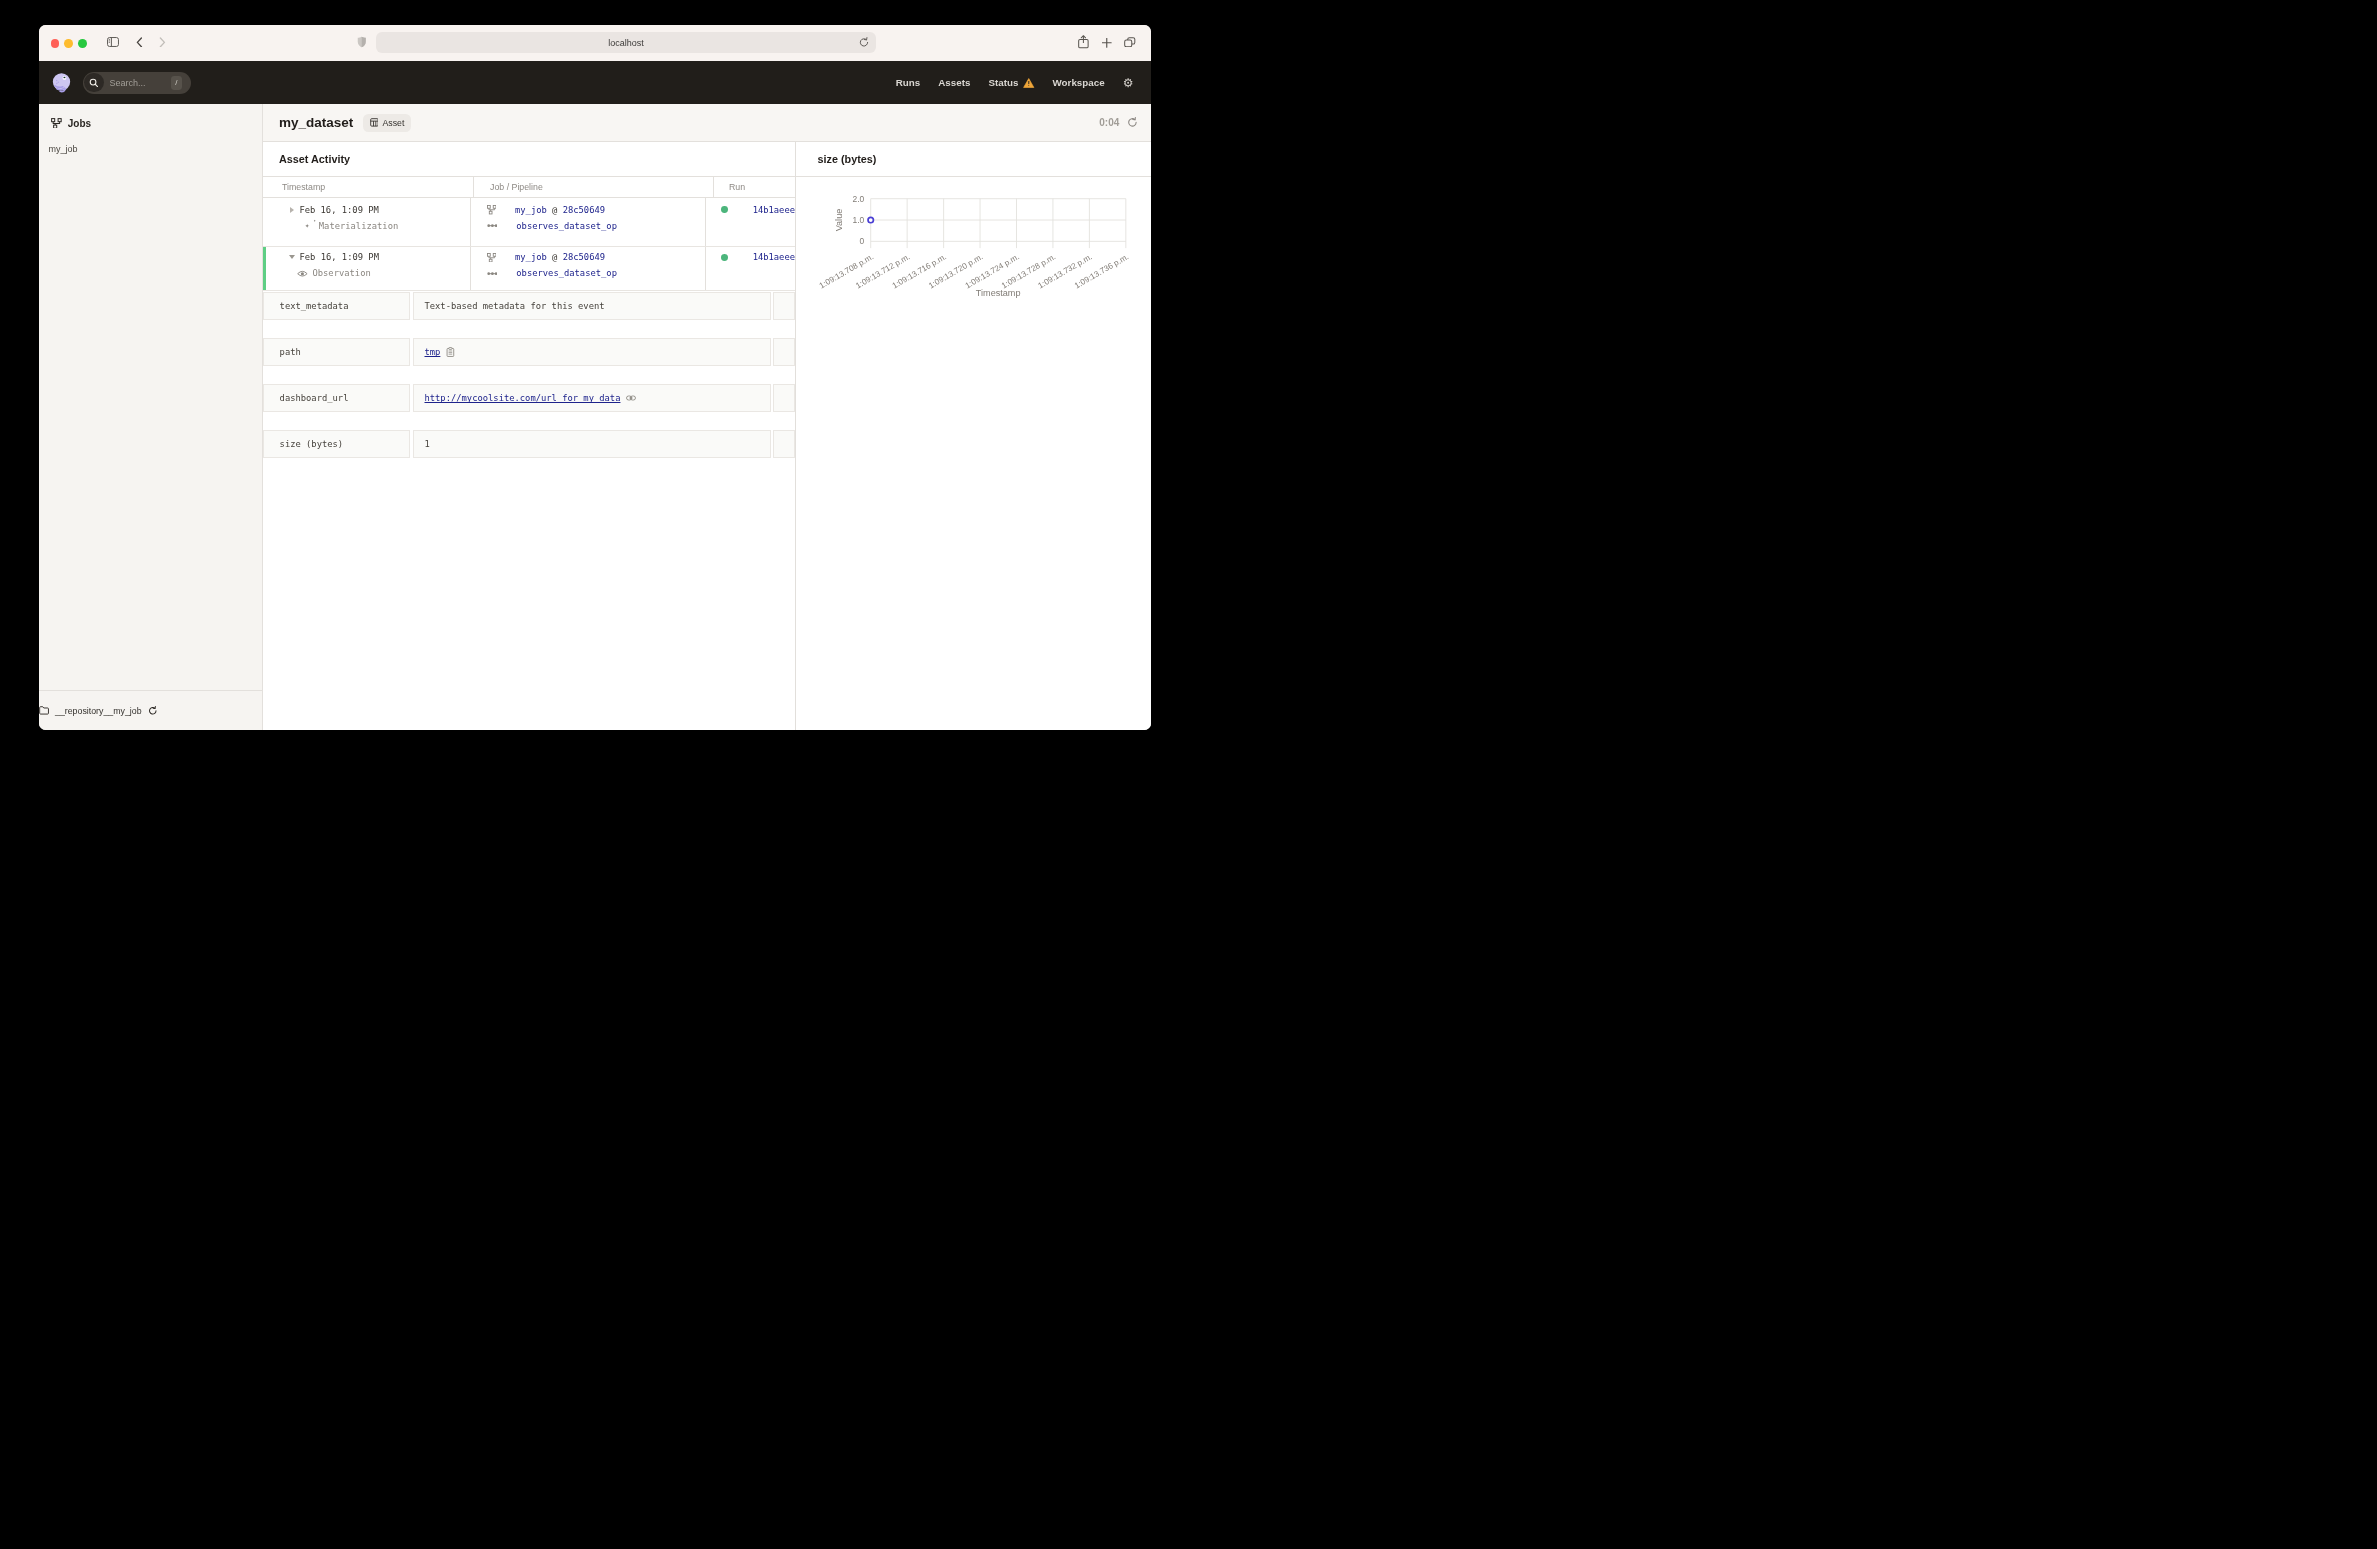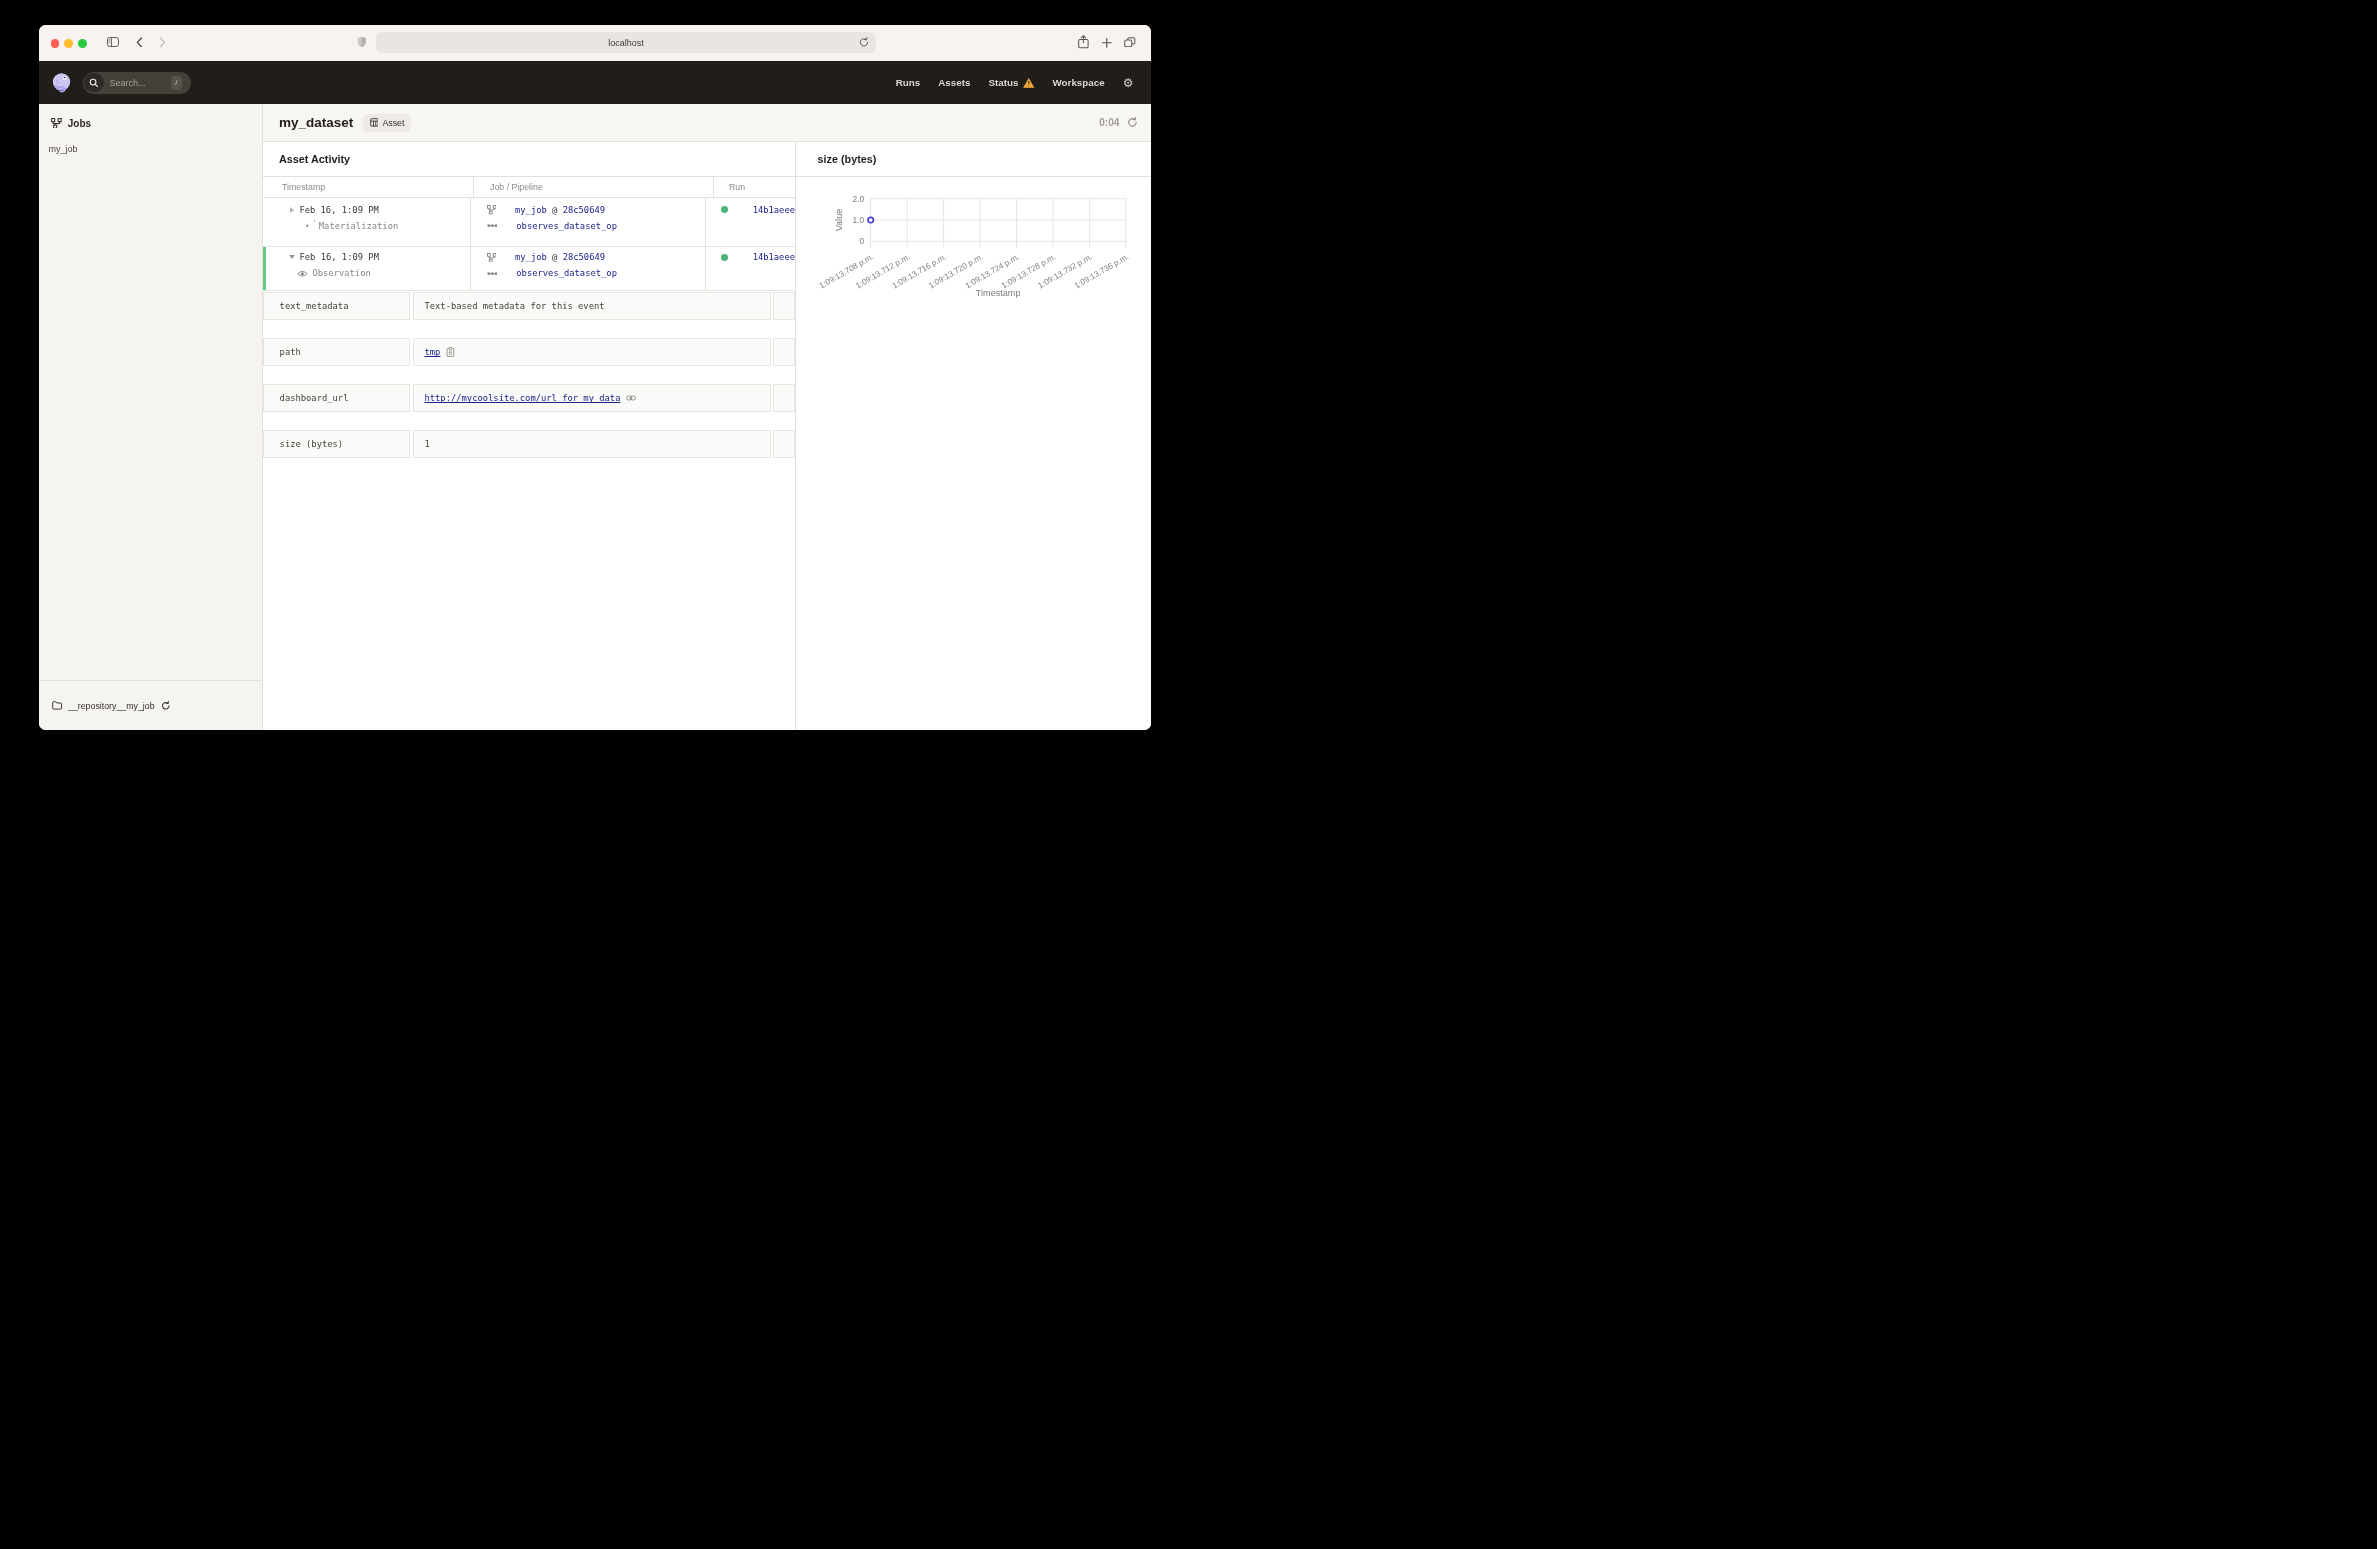--- a/index.html
+++ b/index.html
@@ -34,21 +34,21 @@
   .nav { margin-left:auto; display:flex; align-items:center; gap:18px; padding-right:17.6px; }
   .nav .navitem { color:#d9d6d1; font-size:9.8px; font-weight:600; display:flex; align-items:center; gap:4.7px; cursor:pointer; }
   .gearchar { color:#d2cec9; font-size:12px; line-height:1; cursor:pointer; }
 
   
   .appbody { flex:1; display:flex; min-height:0; }
   .sidebar { width:224px; background:#f6f4f1; border-right:0.7px solid #e3e0dc; display:flex; flex-direction:column; }
   .jobs-head { display:flex; align-items:center; gap:6px; padding:13.5px 0 0 12px; }
   .jobs-head .t { font-size:10px; font-weight:700; color:#2a2622; }
   .job-item { margin-top:11.5px; padding:4px 0 4px 9.5px; font-size:9px; color:#4a4641; cursor:pointer; }
-  .side-footer { margin-top:auto; border-top:0.7px solid #e3e0dc; height:50px; display:flex; align-items:center; padding-left:13px; gap:6px; }
+  .side-footer { margin-top:auto; border-top:0.7px solid #e3e0dc; height:40px; display:flex; align-items:center; gap:6px; }
   .side-footer .t { font-size:8.8px; font-weight:500; color:#33302c; }
 
   .main { flex:1; display:flex; flex-direction:column; min-width:0; }
   .titlebar { height:38px; background:#f8f6f3; border-bottom:0.7px solid #e3e0dc;
     display:flex; align-items:center; padding:0 13.5px 0 16px; flex:0 0 auto; }
   .page-title { font-size:13.5px; font-weight:700; color:#211d1a; }
   .asset-tag { margin-left:9.5px; height:18px; background:#edeae6; border-radius:5.4px;
     display:flex; align-items:center; gap:4px; padding:0 6.8px; font-size:8.8px; color:#33302c; }
   .title-right { margin-left:auto; display:flex; align-items:center; gap:7.4px; }
   .timer { font-size:10px; color:#a19d97;font-weight:bold; }

